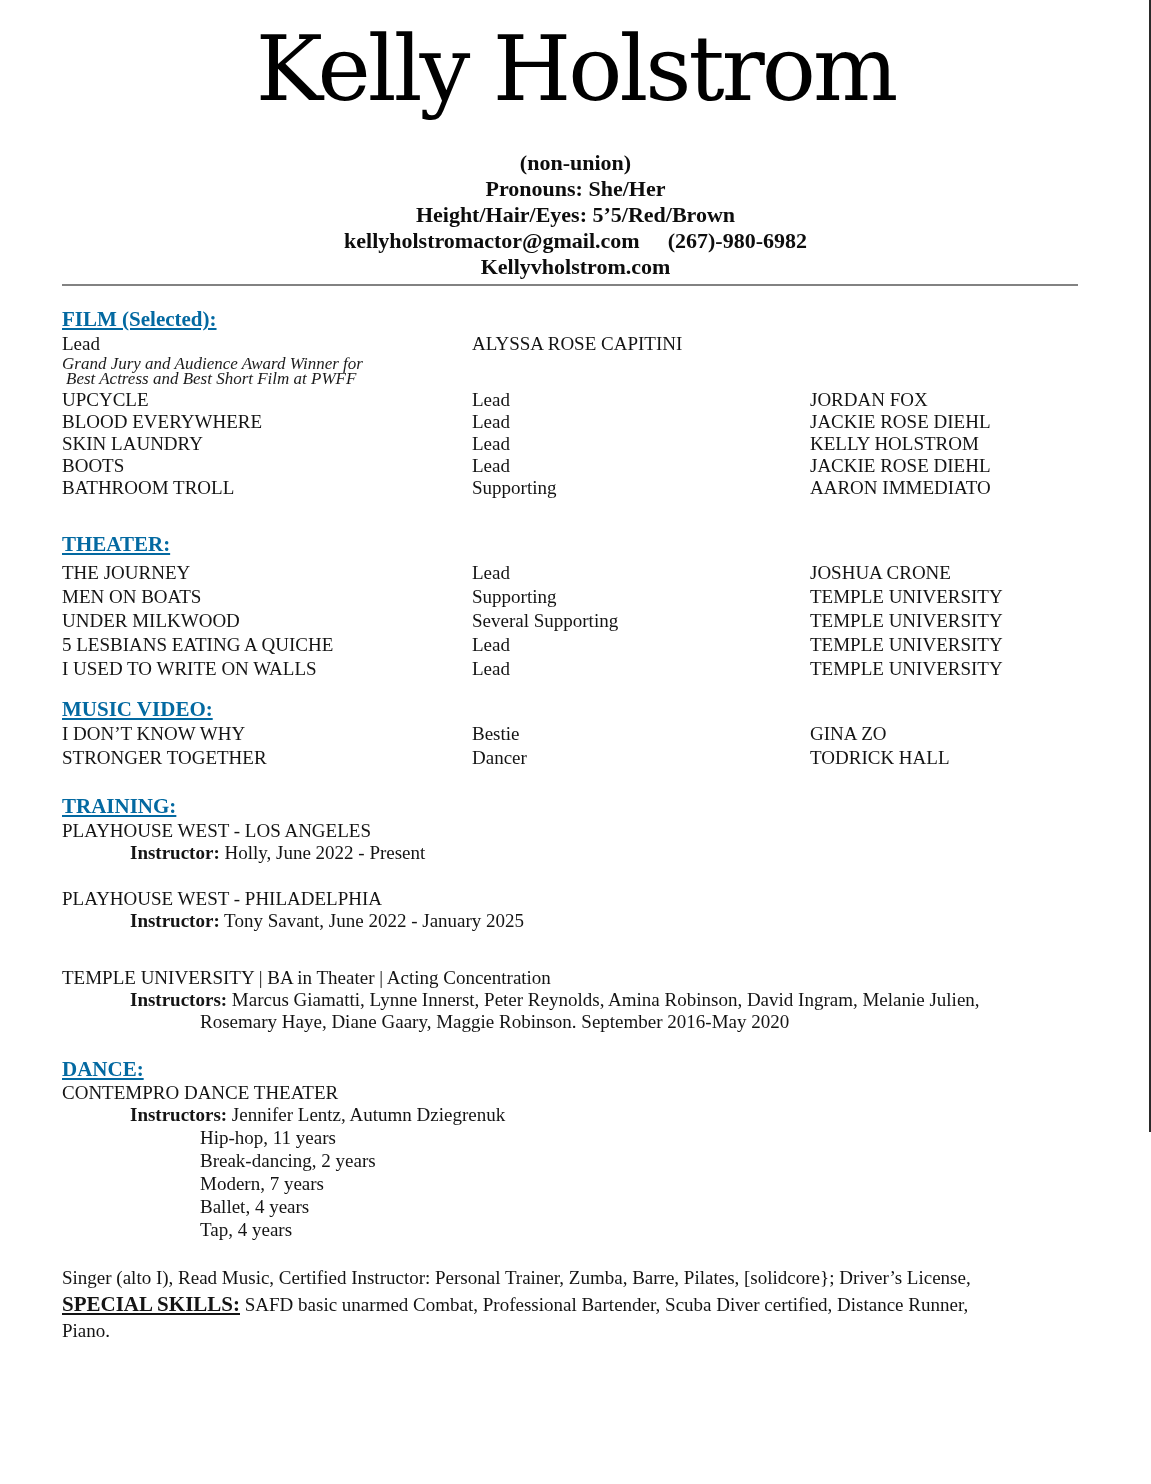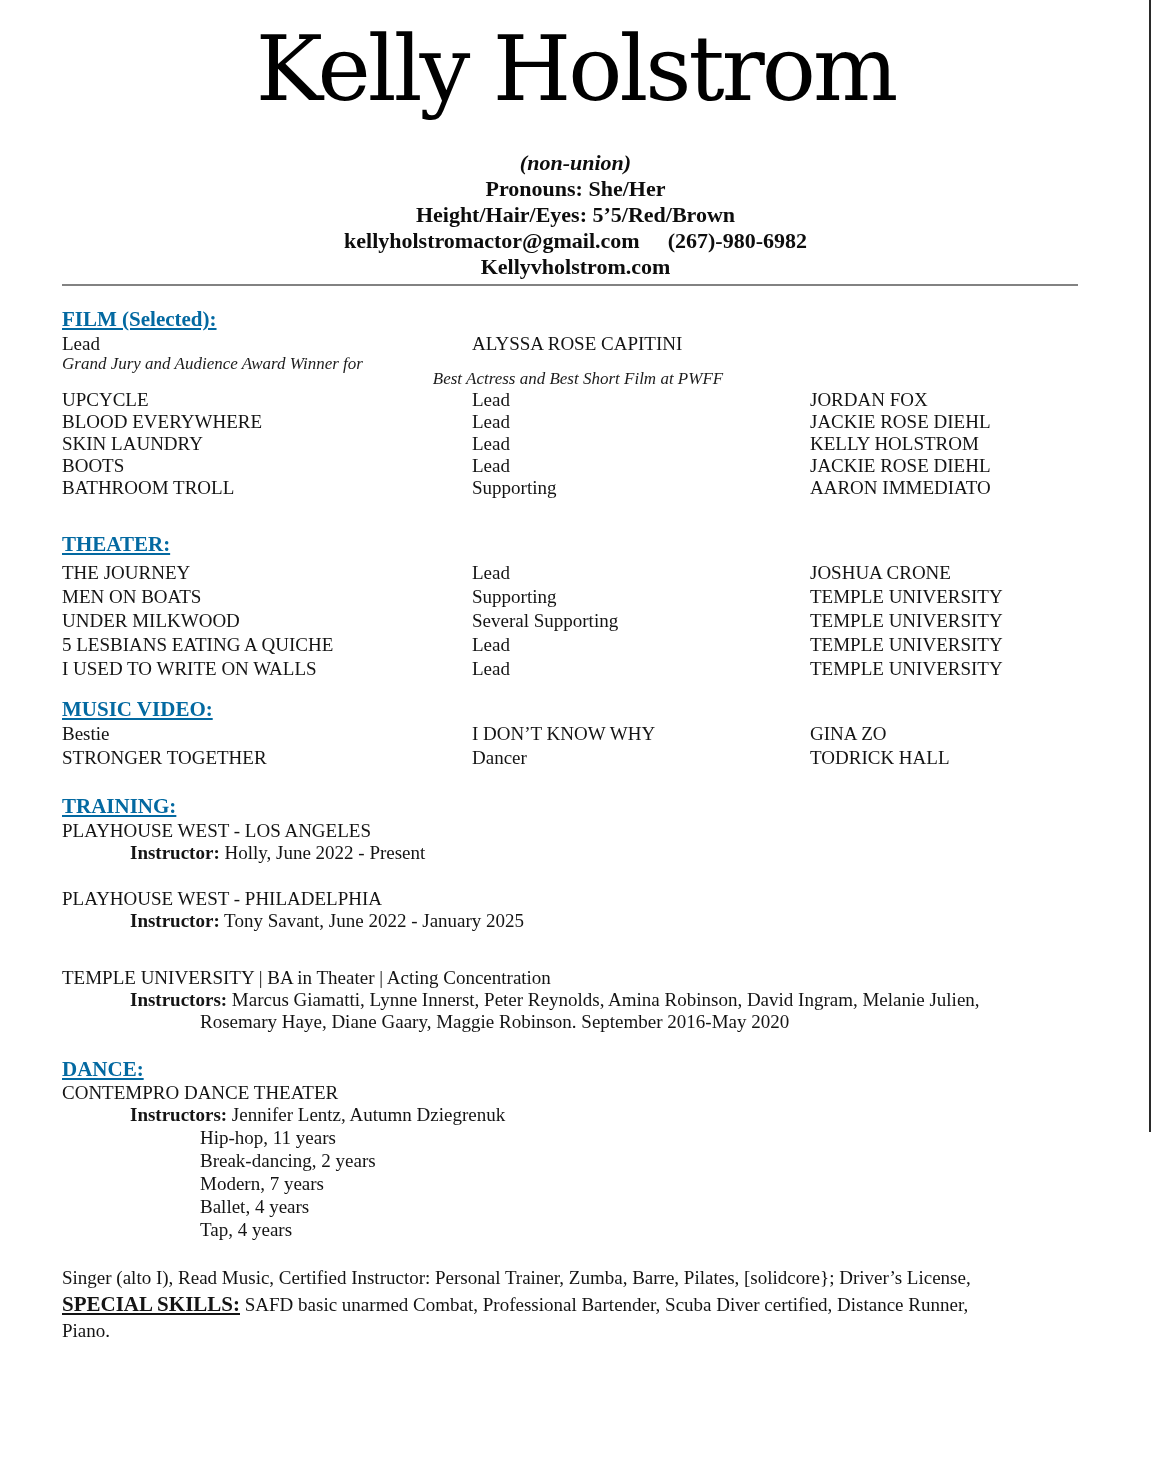--- a/index.html
+++ b/index.html
@@ -30,21 +30,21 @@
     color: #000;
     white-space: nowrap;
   }
   .subs { margin-top: 26px; }
   .sub {
     font-size: 22px;
     line-height: 26px;
     font-weight: bold;
     color: #0d0d0d;
   }
-  .sub.italic { font-style: italic; }
+  .sub.italic { }
   .phone { margin-left: 28px; }
 
   .rule {
     height: 2px;
     background: #828282;
     margin: 4px 73px 0 62px;
   }
 
   
   .content { padding: 0 61px 0 62px; }
@@ -80,21 +80,21 @@
   }
   .sec-theater .credit-row, .sec-mv .credit-row { margin-bottom: 2px; }
 
   .film-note {
     font-size: 17px;
     font-style: italic;
     line-height: 15px;
     color: #1c1c1c;
     margin: 1px 0 3px 0;
   }
-  .film-note .note2 { padding-left: 4px; text-align: center; }
+  .film-note .note2 { padding-left: 4px; }
 
   .school, .iline, .studio {
     font-size: 19px;
     line-height: 22px;
   }
   .iline { padding-left: 68px; }
   .iline .b { font-weight: bold; }
   .iline.cont { padding-left: 138px; }
   .entry-gap-1 { margin-bottom: 24px; }
   .entry-gap-2 { margin-bottom: 35px; }
@@ -205,22 +205,22 @@
       <div class="credit-row">
         <span>I USED TO WRITE ON WALLS</span>
         <span>Lead</span>
         <span>TEMPLE UNIVERSITY</span>
       </div>
     </section>
 
     <section class="sec sec-mv">
       <h2 class="heading">MUSIC VIDEO:</h2>
       <div class="credit-row">
+        <span>I DON’T KNOW WHY</span>
         <span>Bestie</span>
-        <span>I DON’T KNOW WHY</span>
         <span>GINA ZO</span>
       </div>
       <div class="credit-row">
         <span>STRONGER TOGETHER</span>
         <span>Dancer</span>
         <span>TODRICK HALL</span>
       </div>
     </section>
 
     <section class="sec sec-training">

